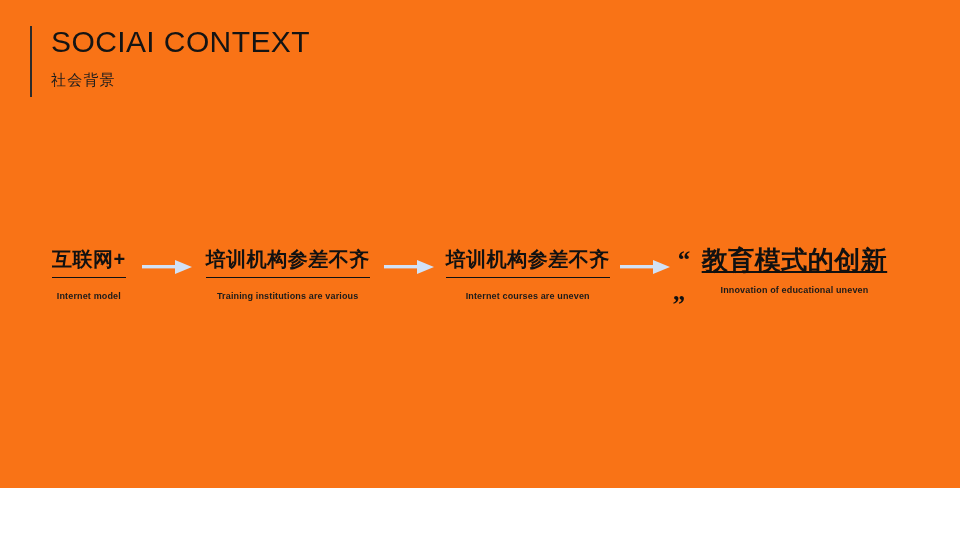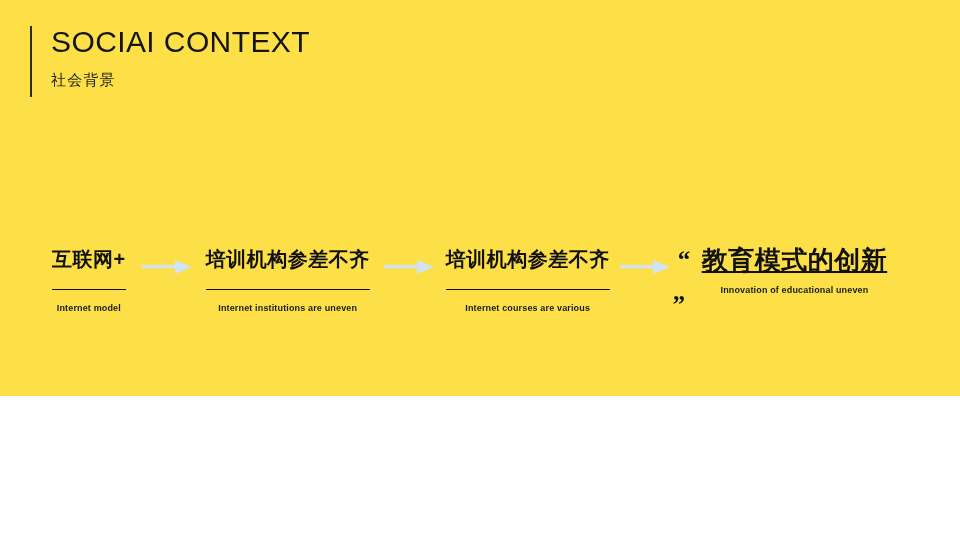--- a/index.html
+++ b/index.html
@@ -10,22 +10,22 @@
   }
   body {
     font-family: "Liberation Sans", "DejaVu Sans", sans-serif;
     color: #1a1a1a;
     -webkit-font-smoothing: antialiased;
   }
 
   .slide {
     position: relative;
     width: 960px;
-    height: 396px;
-    background: #fde047;
+    height: 488px;
+    background: #f97316;
     overflow: hidden;
   }
 
   
   .header {
     position: absolute;
     left: 30px;
     top: 26px;
     display: flex;
     align-items: stretch;
@@ -76,21 +76,21 @@
     align-items: center;
     flex: 0 0 auto;
   }
   .step-cn {
     font-size: 20px;
     font-weight: 700;
     letter-spacing: 0.5px;
     line-height: 1.35;
     color: #111111;
     white-space: nowrap;
-    padding-bottom: 16px;
+    padding-bottom: 4px;
     border-bottom: 1.5px solid #111111;
   }
   .step-en {
     margin-top: 13px;
     font-size: 9px;
     font-weight: 700;
     letter-spacing: 0.15px;
     color: #1b1b1b;
     white-space: nowrap;
     text-align: center;
@@ -169,37 +169,37 @@
       <svg width="50" height="18" viewBox="0 0 50 18" aria-hidden="true">
         <rect x="0" y="7" width="35" height="3.4" fill="#d2e2f7"></rect>
         <polygon points="33,2 50,9 33,16" fill="#d2e2f7"></polygon>
       </svg>
     </span>
 
     <div class="spacer-b"></div>
 
     <div class="step">
       <div class="step-cn">培训机构参差不齐</div>
-      <div class="step-en">Internet institutions are uneven</div>
+      <div class="step-en">Training institutions are various</div>
     </div>
 
     <div class="spacer-c"></div>
 
     <span class="arrow">
       <svg width="50" height="18" viewBox="0 0 50 18" aria-hidden="true">
         <rect x="0" y="7" width="35" height="3.4" fill="#d2e2f7"></rect>
         <polygon points="33,2 50,9 33,16" fill="#d2e2f7"></polygon>
       </svg>
     </span>
 
     <div class="spacer-d"></div>
 
     <div class="step">
       <div class="step-cn">培训机构参差不齐</div>
-      <div class="step-en">Internet courses are various</div>
+      <div class="step-en">Internet courses are uneven</div>
     </div>
 
     <div class="spacer-e"></div>
 
     <span class="arrow">
       <svg width="50" height="18" viewBox="0 0 50 18" aria-hidden="true">
         <rect x="0" y="7" width="35" height="3.4" fill="#d2e2f7"></rect>
         <polygon points="33,2 50,9 33,16" fill="#d2e2f7"></polygon>
       </svg>
     </span>

